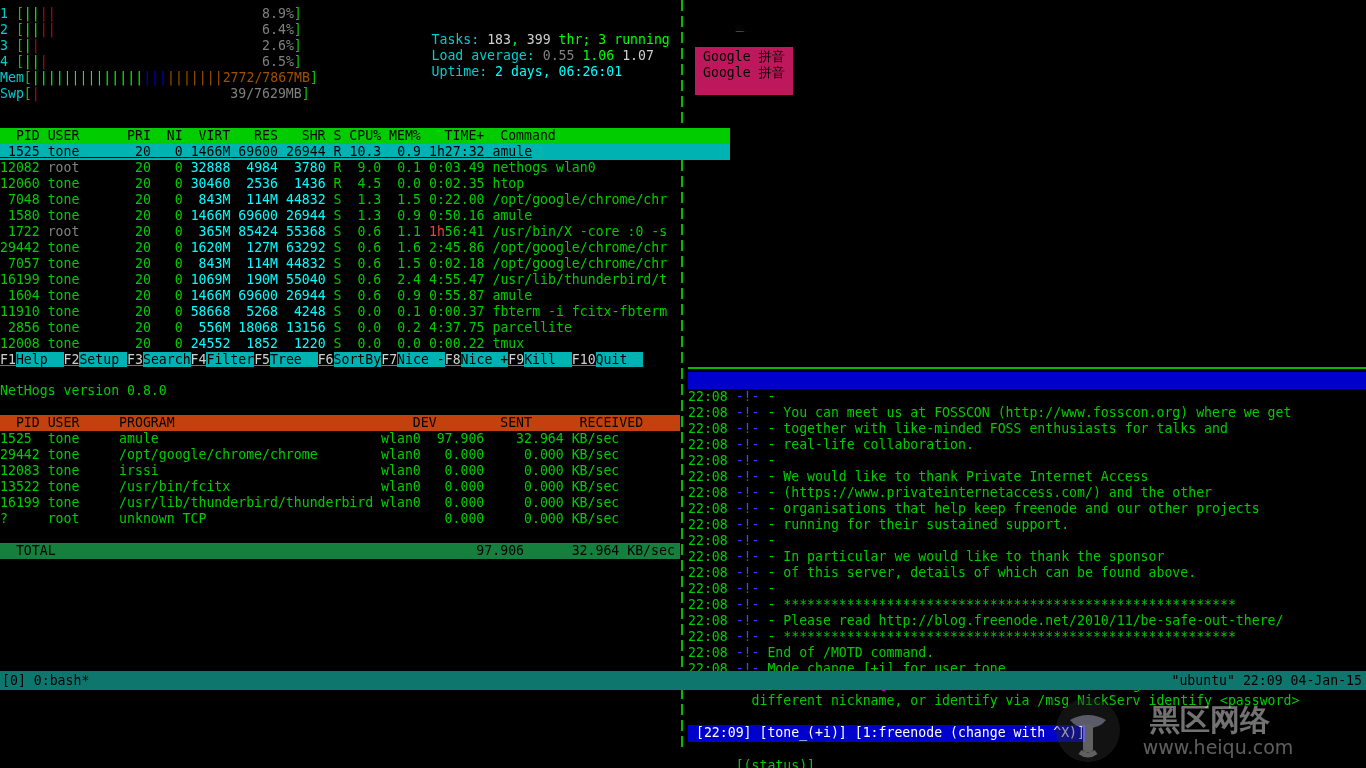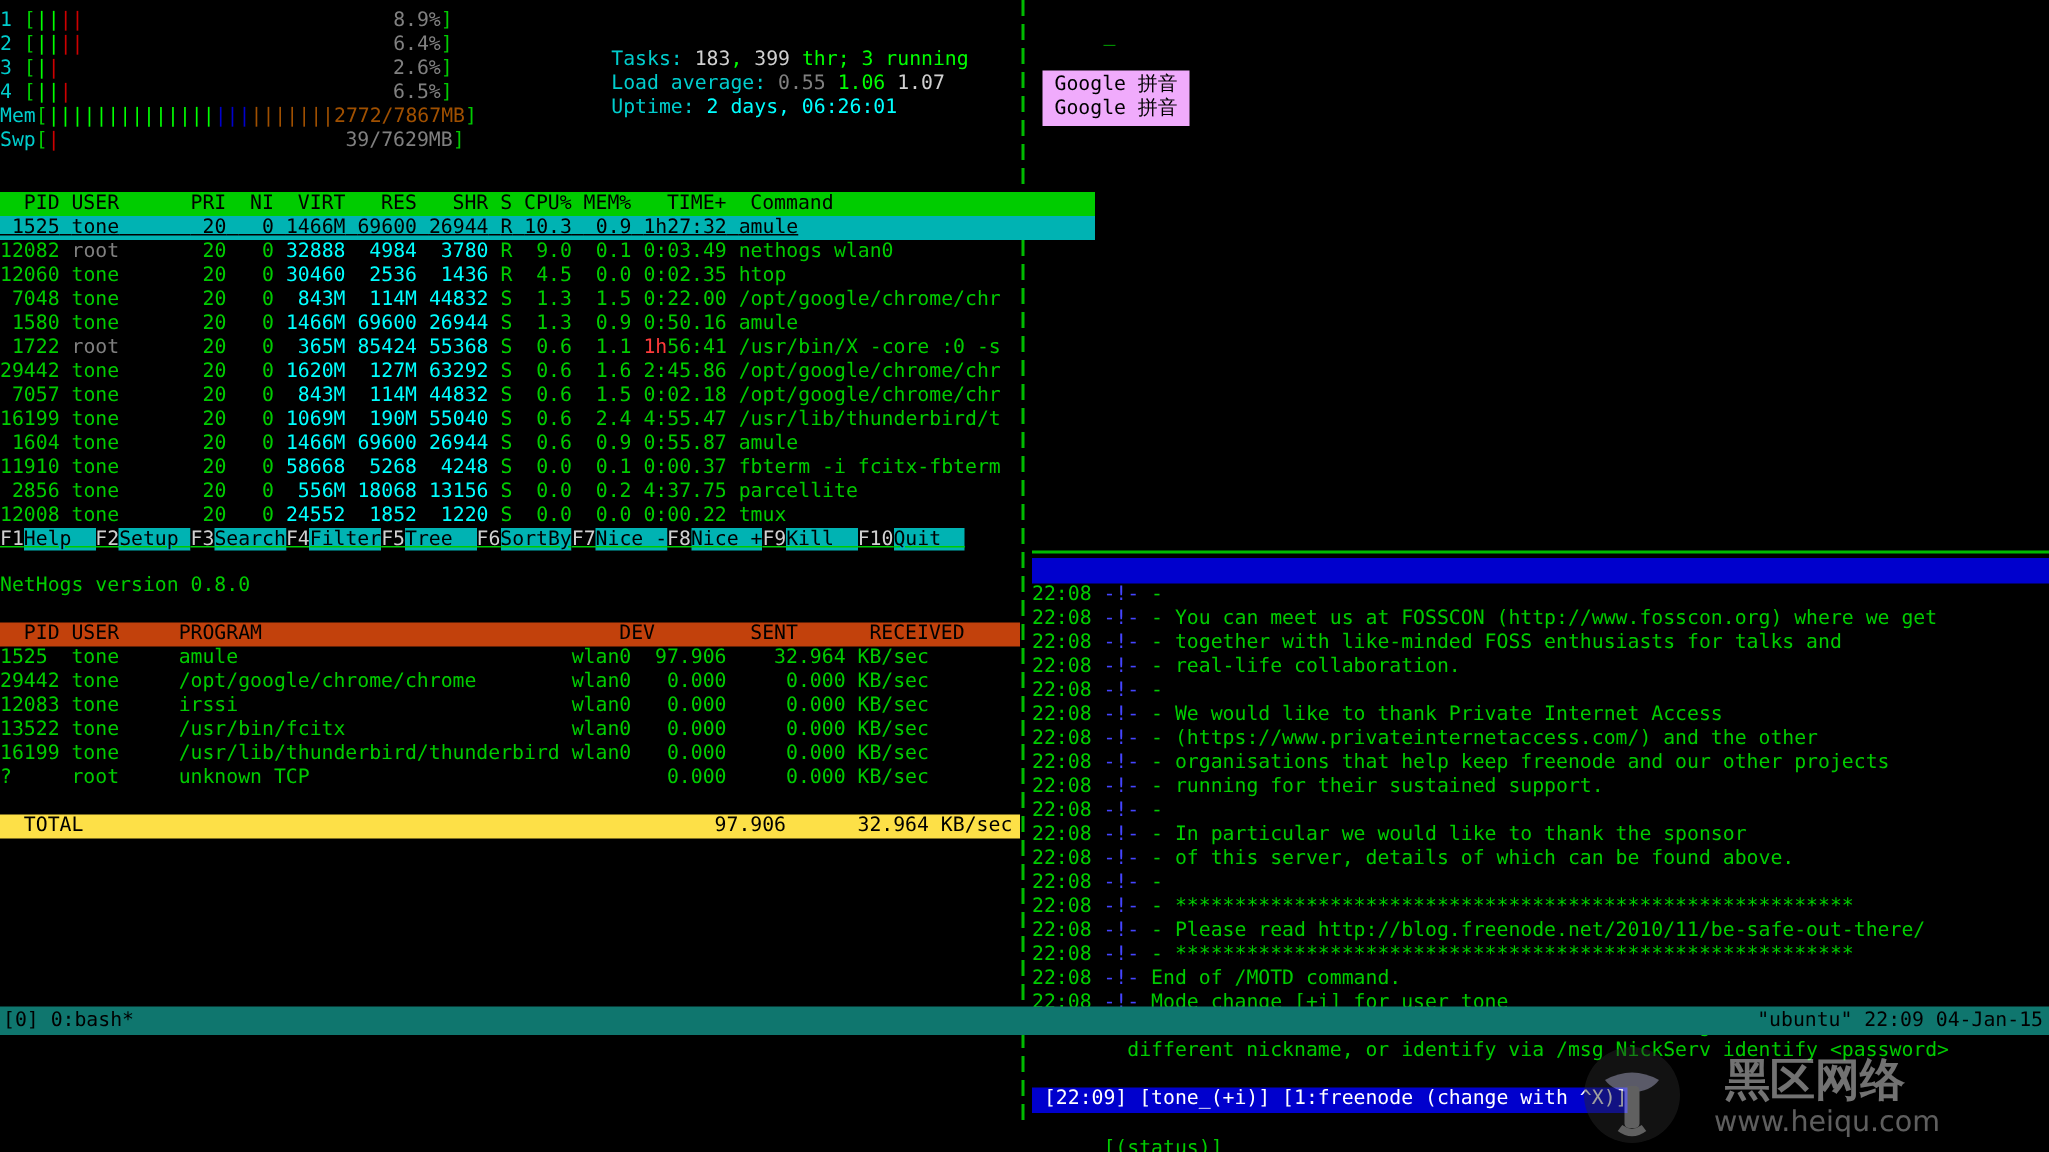--- a/index.html
+++ b/index.html
@@ -69,28 +69,28 @@
   .proc-row { white-space: pre; height: 16px; color: #00cc00; }
 
   
   .fkeys { white-space: pre; height: 16px; text-decoration: underline; }
   .fkeys .k { background: #000; color: #d0d0d0; }
   .fkeys .v { background: #00b3b3; color: #000; }
 
   
   .nh-head { background: #c2410c; color: #000; white-space: pre; height: 16px; }
   .nh-row  { white-space: pre; height: 16px; color: #00cc00; }
-  .nh-total{ background: #fde047; color: #000; white-space: pre; height: 16px; }
+  .nh-total{ background: #15803d; color: #000; white-space: pre; height: 16px; }
 
   
   .shell-line { white-space: pre; height: 16px; }
   .ime-box {
     position: absolute; left: 7px; top: 47px;
-    background: #f0abfc; color: #000;
-    padding: 2px 8px 3px 8px;
+    background: #be185d; color: #000;
+    padding: 2px 8px 14px 8px;
     font-size: 13.2px; line-height: 16px;
   }
   .ime-box div { white-space: pre; }
 
   
   .irc-topbar {
     background: #0000cd; height: 17px; width: 100%;
   }
   .irc-line { white-space: pre; height: 16px; color: #00cc00; }
   .irc-statusbar {
@@ -132,21 +132,21 @@
           <div class="meter-line"><span class="c-cyan">4 </span><span class="brk">[</span><span class="c-bgreen">|</span><span class="c-bgreen">|</span><span class="c-red">|</span><span>                           </span><span class="c-gray">6.5%</span><span class="brk">]</span></div>
         </div>
       <div id="mem-meter">
           <div class="meter-line"><span class="c-cyan">Mem</span><span class="brk">[</span><span class="c-bgreen">|</span><span class="c-bgreen">|</span><span class="c-bgreen">|</span><span class="c-bgreen">|</span><span class="c-bgreen">|</span><span class="c-bgreen">|</span><span class="c-bgreen">|</span><span class="c-bgreen">|</span><span class="c-bgreen">|</span><span class="c-bgreen">|</span><span class="c-bgreen">|</span><span class="c-bgreen">|</span><span class="c-bgreen">|</span><span class="c-bgreen">|</span><span class="c-blue">|</span><span class="c-blue">|</span><span class="c-blue">|</span><span class="c-brown">|</span><span class="c-brown">|</span><span class="c-brown">|</span><span class="c-brown">|</span><span class="c-brown">|</span><span class="c-brown">|</span><span class="c-brown">|</span><span class="c-brown">2772/7867MB</span><span class="brk">]</span></div>
         </div>
       <div id="swp-meter">
           <div class="meter-line"><span class="c-cyan">Swp</span><span class="brk">[</span><span class="c-red">|</span><span>                        </span><span class="c-gray">39/7629MB</span><span class="brk">]</span></div>
         </div>
     </div>
 
-    <div style="position:absolute; left:344px; top:16px;">
+    <div style="position:absolute; left:368px; top:16px;">
       <div class="row">
         <span class="c-cyan">Tasks:</span><span class="c-bgreen"> </span><span class="c-white">183</span><span class="c-bgreen">, </span><span class="c-white">399</span><span class="c-bgreen"> thr; </span><span class="c-bgreen">3</span><span class="c-bgreen"> running</span>
       </div>
       <div class="row">
         <span class="c-cyan">Load average:</span><span> </span><span class="c-gray">0.55</span><span> </span><span class="c-bgreen">1.06</span><span> </span><span class="c-white">1.07</span>
       </div>
       <div class="row">
         <span class="c-cyan">Uptime:</span><span> </span><span class="c-bcyan">2 days, 06:26:01</span>
       </div>
     </div>

